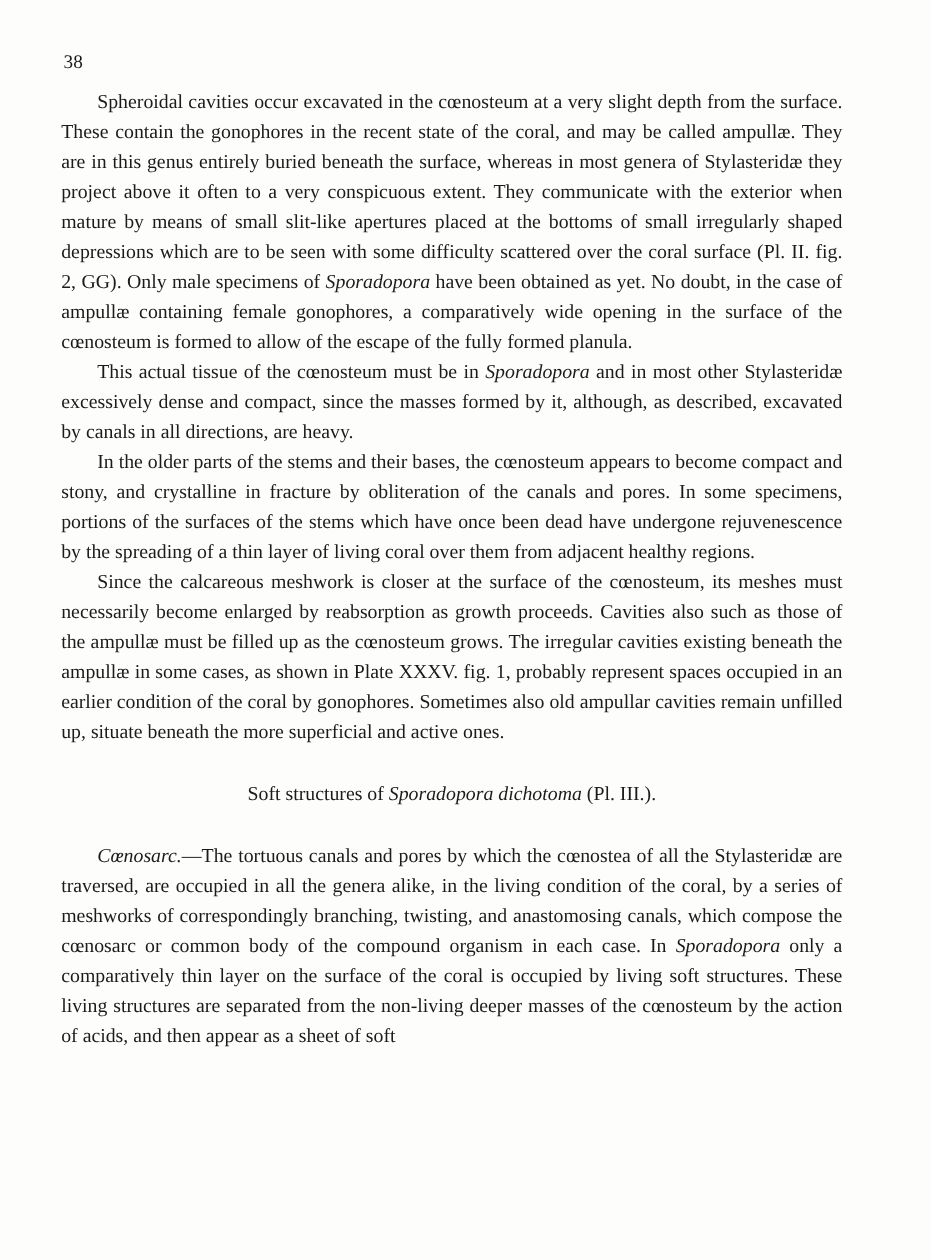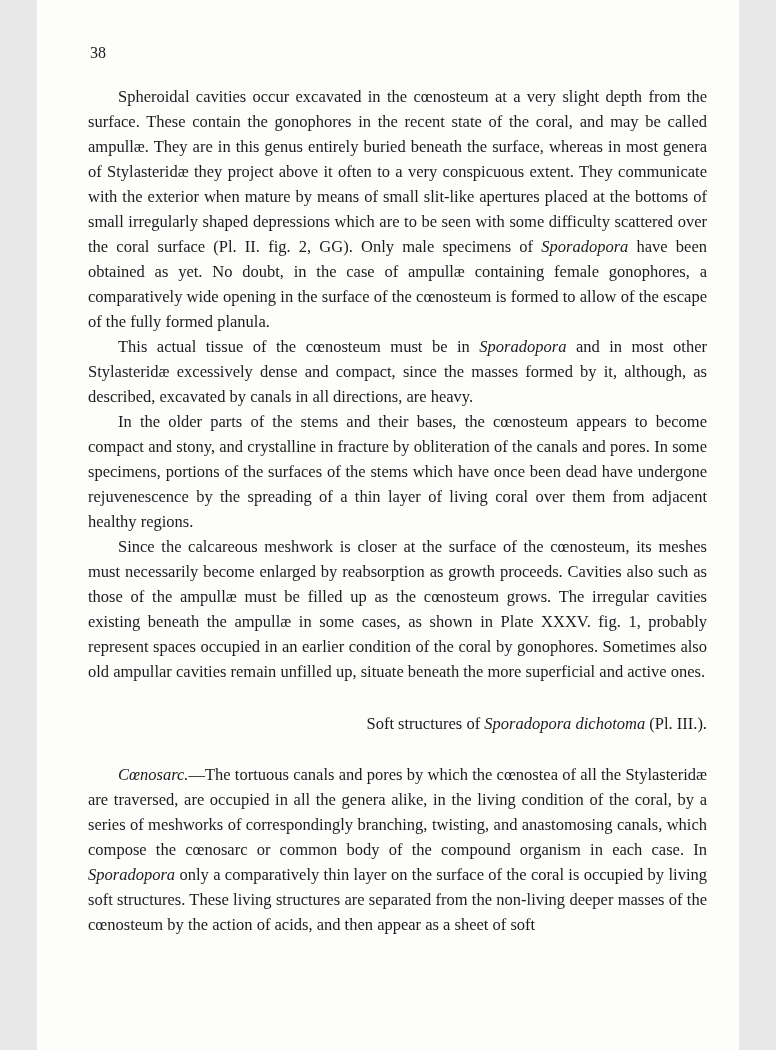--- a/index.html
+++ b/index.html
@@ -1,58 +1,58 @@
 <!DOCTYPE html>
 <html><head>
 <meta charset="utf-8">
 <style>
   html, body { margin: 0; padding: 0; background: #e8e8e8; }
   .page {
-    width: 702px;
+    width: 776px;
     height: 1050px;
     margin: 0 auto;
     background: #fdfdfc;
     color: #1b1b1b;
     font-family: "Liberation Serif", "DejaVu Serif", serif;
     position: relative;
     box-sizing: border-box;
-    padding: 44px 32px 0 51px;
+    padding: 44px 74px 0 51px;
     overflow: hidden;
   }
   .page-header {
     position: relative;
     text-align: center;
     font-weight: bold;
     font-size: 15px;
     letter-spacing: 1.6px;
     white-space: nowrap;
   }
   .page-number {
     position: absolute;
     left: 2px;
     top: 0;
     font-weight: normal;
     font-size: 16px;
     letter-spacing: 0;
   }
   .page-body {
-    margin-top: 40px;
+    margin-top: 28px;
     font-size: 16.5px;
     line-height: 25px;
     text-align: justify;
   }
   .page-body p.paragraph {
     margin: 0;
     text-indent: 30px;
   }
   .page-body h2.heading {
     margin: 27px 0 26px 0;
     font-size: 16.5px;
     font-weight: normal;
-    text-align: right;
+    text-align: center;
     text-indent: 0;
     line-height: 25px;
   }
   em { font-style: italic; }
 </style>
 </head>
 <body>
 
 <div class="page">
   <div class="page-header">

